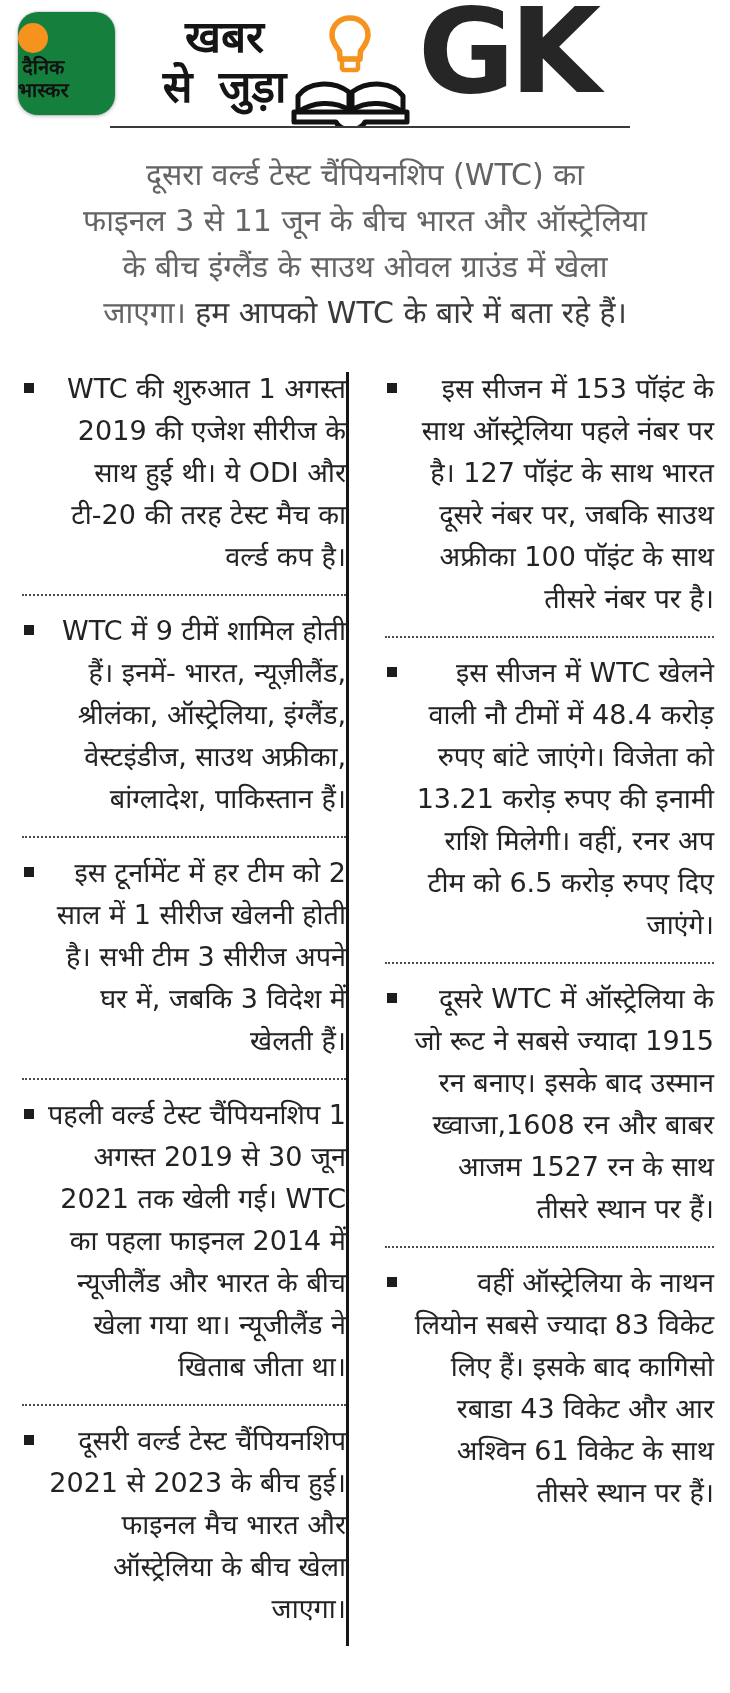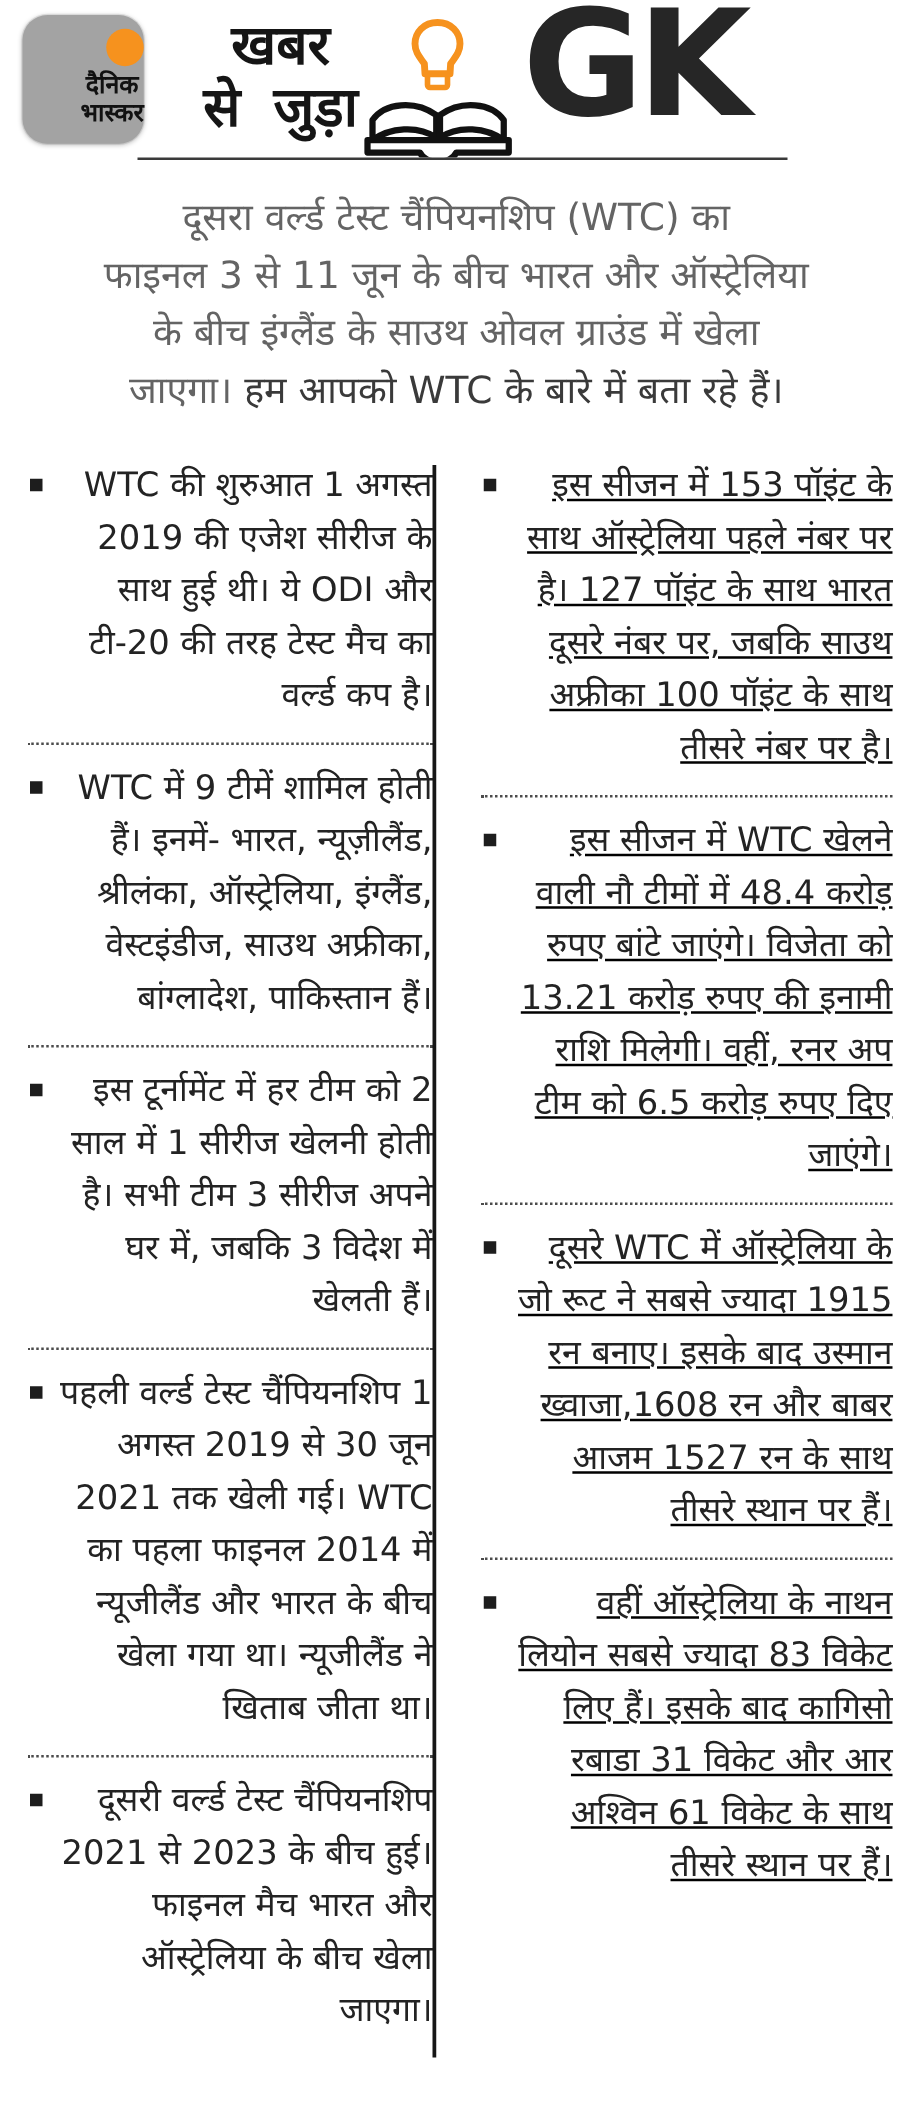--- a/index.html
+++ b/index.html
@@ -8,24 +8,24 @@
     width: 730px; height: 1693px;
     margin: 0 auto; position: relative;
     font-family: "DejaVu Sans", "Liberation Sans", sans-serif;
     overflow: hidden;
   }
 
   
   .header { position: relative; height: 130px; }
   .logo {
     position: absolute; left: 18px; top: 12px;
-    width: 97px; height: 103px; background: #a3a3a3;
+    width: 97px; height: 103px; background: #15803d;
     border-radius: 20px;
     box-shadow: 0 1px 4px rgba(0,0,0,.28), 0 0 0 1px #ececec;
-    display: flex; flex-direction: column; align-items: flex-end;
+    display: flex; flex-direction: column; align-items: flex-start;
   }
   .logo-sun { width: 30px; height: 30px; border-radius: 50%;
     background: #f6921e; margin-top: 11px; }
   .logo-text { font-weight: 700; font-size: 20px; line-height: 23px;
     color: #111; text-align: center; margin-top: 3px; letter-spacing: 0; }
 
   .tagline { position: absolute; left: 142px; top: 10px; width: 165px;
     text-align: center; font-weight: 700; color: #151515; }
   .tagline-l1 { font-size: 44px; line-height: 54px; }
   .tagline-l2 { font-size: 44px; line-height: 52px; font-family: Liberation Mono, monospace; }
@@ -43,21 +43,21 @@
     height: 2px; background: #3a3a3a; }
 
   
   .intro { margin: 22px auto 0; width: 648px; text-align: center;
     font-size: 30px; line-height: 46px; color: #646464; }
   .intro-bold { font-weight: 400; color: #3a3a3a; }
 
   
   .columns { display: flex; margin: 26px 16px 0 22px; }
   .col { width: 324px; }
-  .col-right { width: auto; flex: 1; padding-left: 36px; text-decoration: underline; }
+  .col-right { width: auto; flex: 1; padding-left: 36px; }
   .v-divider { width: 3px; background: #161616; margin: 10px 0 0 0;
     flex: none; }
 
   ul.fact-list { list-style: none; }
   li.item { display: flex; align-items: flex-start; padding: 14px 0 16px; text-align: right; }
   li.item:not(:last-child) { border-bottom: 2px dotted #4c4c4c; }
   li.item:first-child { padding-top: 6px; }
   .marker { width: 10px; height: 10px; background: #1d1d1d; flex: none;
     margin: 15px 11px 0 2px; }
   .item-text { font-size: 27px; line-height: 42px; color: #232323; }
@@ -140,16 +140,16 @@
     <li class="item">
       <span class="marker"></span>
       <span class="item-text">इस सीजन में WTC खेलने वाली नौ टीमों में 48.4 करोड़ रुपए बांटे जाएंगे। विजेता को 13.21 करोड़ रुपए की इनामी राशि मिलेगी। वहीं, रनर अप टीम को 6.5 करोड़ रुपए दिए जाएंगे।</span>
     </li>
     <li class="item">
       <span class="marker"></span>
       <span class="item-text">दूसरे WTC में ऑस्ट्रेलिया के जो रूट ने सबसे ज्यादा 1915 रन बनाए। इसके बाद उस्मान ख्वाजा,1608 रन और  बाबर आजम 1527 रन के साथ तीसरे स्थान पर हैं।</span>
     </li>
     <li class="item">
       <span class="marker"></span>
-      <span class="item-text">वहीं ऑस्ट्रेलिया के नाथन लियोन सबसे ज्यादा 83 विकेट लिए हैं। इसके बाद कागिसो रबाडा 31 विकेट और आर अश्विन 61 विकेट के साथ तीसरे स्थान पर हैं।</span>
+      <span class="item-text">वहीं ऑस्ट्रेलिया के नाथन लियोन सबसे ज्यादा 83 विकेट लिए हैं। इसके बाद कागिसो रबाडा 43 विकेट और आर अश्विन 61 विकेट के साथ तीसरे स्थान पर हैं।</span>
     </li>
   </ul>
 </div>
 
 </body></html>

